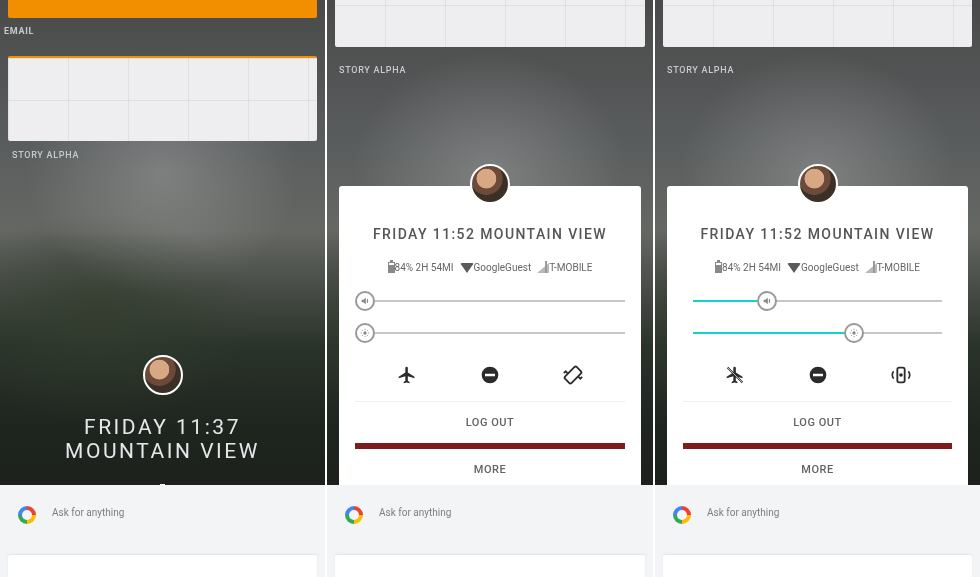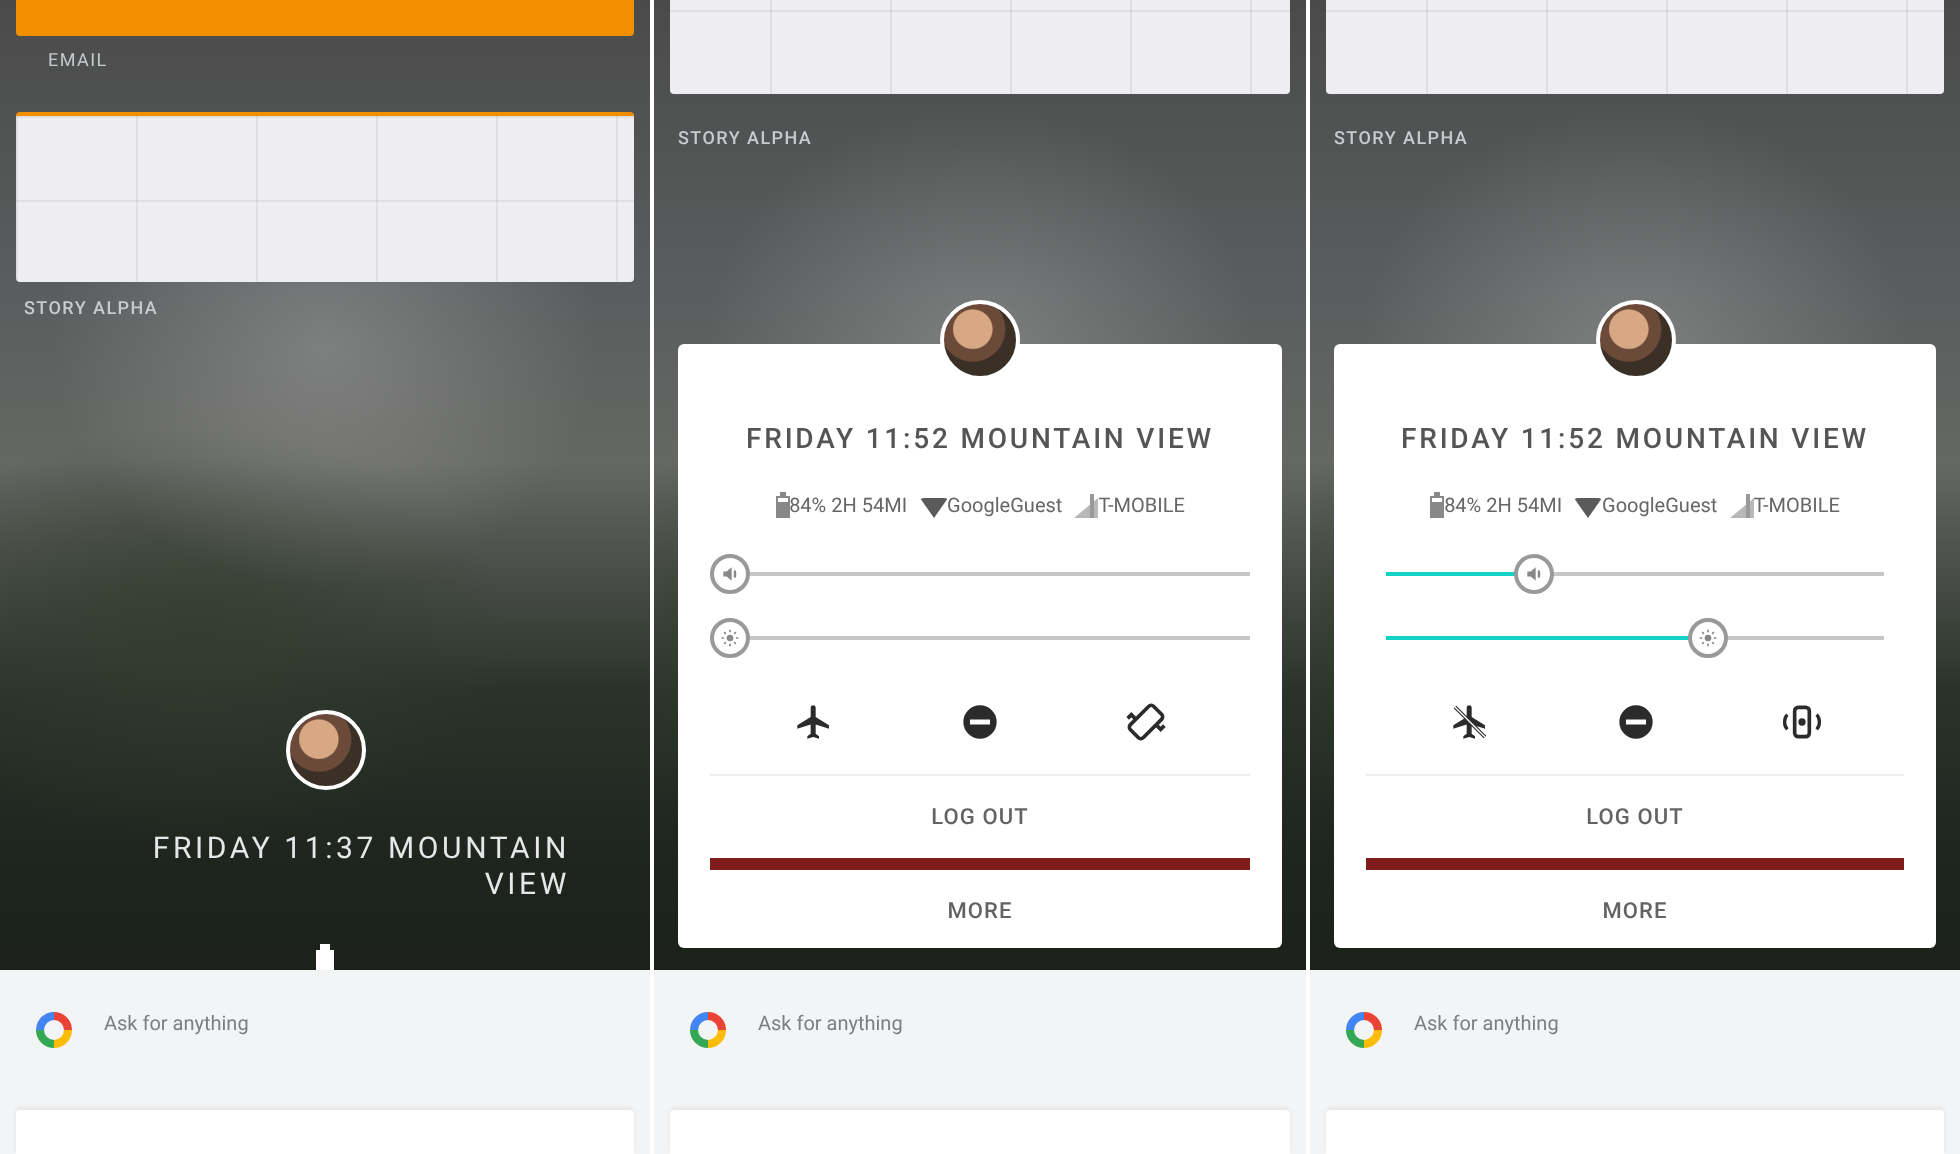--- a/index.html
+++ b/index.html
@@ -28,22 +28,22 @@
   }
   .sep { width: 2px; background: #fff; height: 577px; flex: 0 0 auto; }
 
   
   .s1 { width: 325px; }
   .s1 .orange-card {
     position: absolute; left: 8px; top: 0; right: 8px; height: 18px;
     background: #f18f00; border-radius: 0 0 2px 2px;
   }
   .s1 .label-email {
-    position: absolute; left: 24px; top: 26px;
-    color: #c7cace; font-size: 9px; letter-spacing: 0.08em; font-weight: 400;
+    position: absolute; left: 4px; top: 26px;
+    color: #c7cace; font-size: 9px; letter-spacing: 0.08em; font-weight: 700;
   }
   .s1 .story-card {
     position: absolute; left: 8px; top: 56px; right: 8px; height: 85px;
     background: #eeeef1; border-top: 2px solid #f18f00; border-radius: 2px;
   }
   .s1 .story-card .grid {
     position: absolute; inset: 0;
     background-image: linear-gradient(rgba(0,0,0,0.06) 1px, transparent 1px),
                       linear-gradient(90deg, rgba(0,0,0,0.06) 1px, transparent 1px);
     background-size: 60px 42px;
@@ -55,21 +55,21 @@
   .s1 .mini-panel {
     position: absolute; left: 40px; right: 40px; top: 355px;
     text-align: center; color: #e6e7e9;
   }
   .s1 .avatar {
     width: 40px; height: 40px; border-radius: 50%;
     background: radial-gradient(circle at 40% 35%, #d8a884 0 30%, #6b4a3a 32% 50%, #3a3026 52% 100%);
     border: 2px solid #fff; margin: 0 auto 20px;
   }
   .s1 .datetime {
-    font-size: 15px; letter-spacing: 0.12em; font-weight: 400; color: #e6e7e9; text-align: right;
+    font-size: 21px; letter-spacing: 0.12em; font-weight: 400; color: #e6e7e9;
   }
   .s1 .batt-row { margin-top: 24px; display: flex; justify-content: center; align-items: center; }
   .s1 .batt {
     width: 9px; height: 15px; background: #fff; position: relative;
   }
   .s1 .batt::before {
     content: ""; position: absolute; top: -3px; left: 2px; width: 5px; height: 3px; background: #fff;
   }
   
   .search-bar {
@@ -103,21 +103,21 @@
     background-image: linear-gradient(rgba(0,0,0,0.06) 1px, transparent 1px),
                       linear-gradient(90deg, rgba(0,0,0,0.06) 1px, transparent 1px);
     background-size: 60px 42px;
     background-position: -10px 5px;
   }
   .sN .label-story-top {
     position: absolute; left: 12px; top: 65px;
     color: #c7cace; font-size: 9px; letter-spacing: 0.08em; font-weight: 500;
   }
   .panel {
-    position: absolute; left: 12px; right: 12px; top: 172px;
+    position: absolute; left: 12px; right: 12px; top: 186px;
     background: #fff; border-radius: 3px; padding: 40px 16px 0 16px;
     color: #555;
   }
   .panel .avatar2 {
     position: absolute; left: 50%; top: -22px; transform: translateX(-50%);
     width: 40px; height: 40px; border-radius: 50%;
     background: radial-gradient(circle at 40% 35%, #d8a884 0 30%, #6b4a3a 32% 50%, #3a3026 52% 100%);
     border: 2px solid #fff;
   }
   .panel .dt2 {

